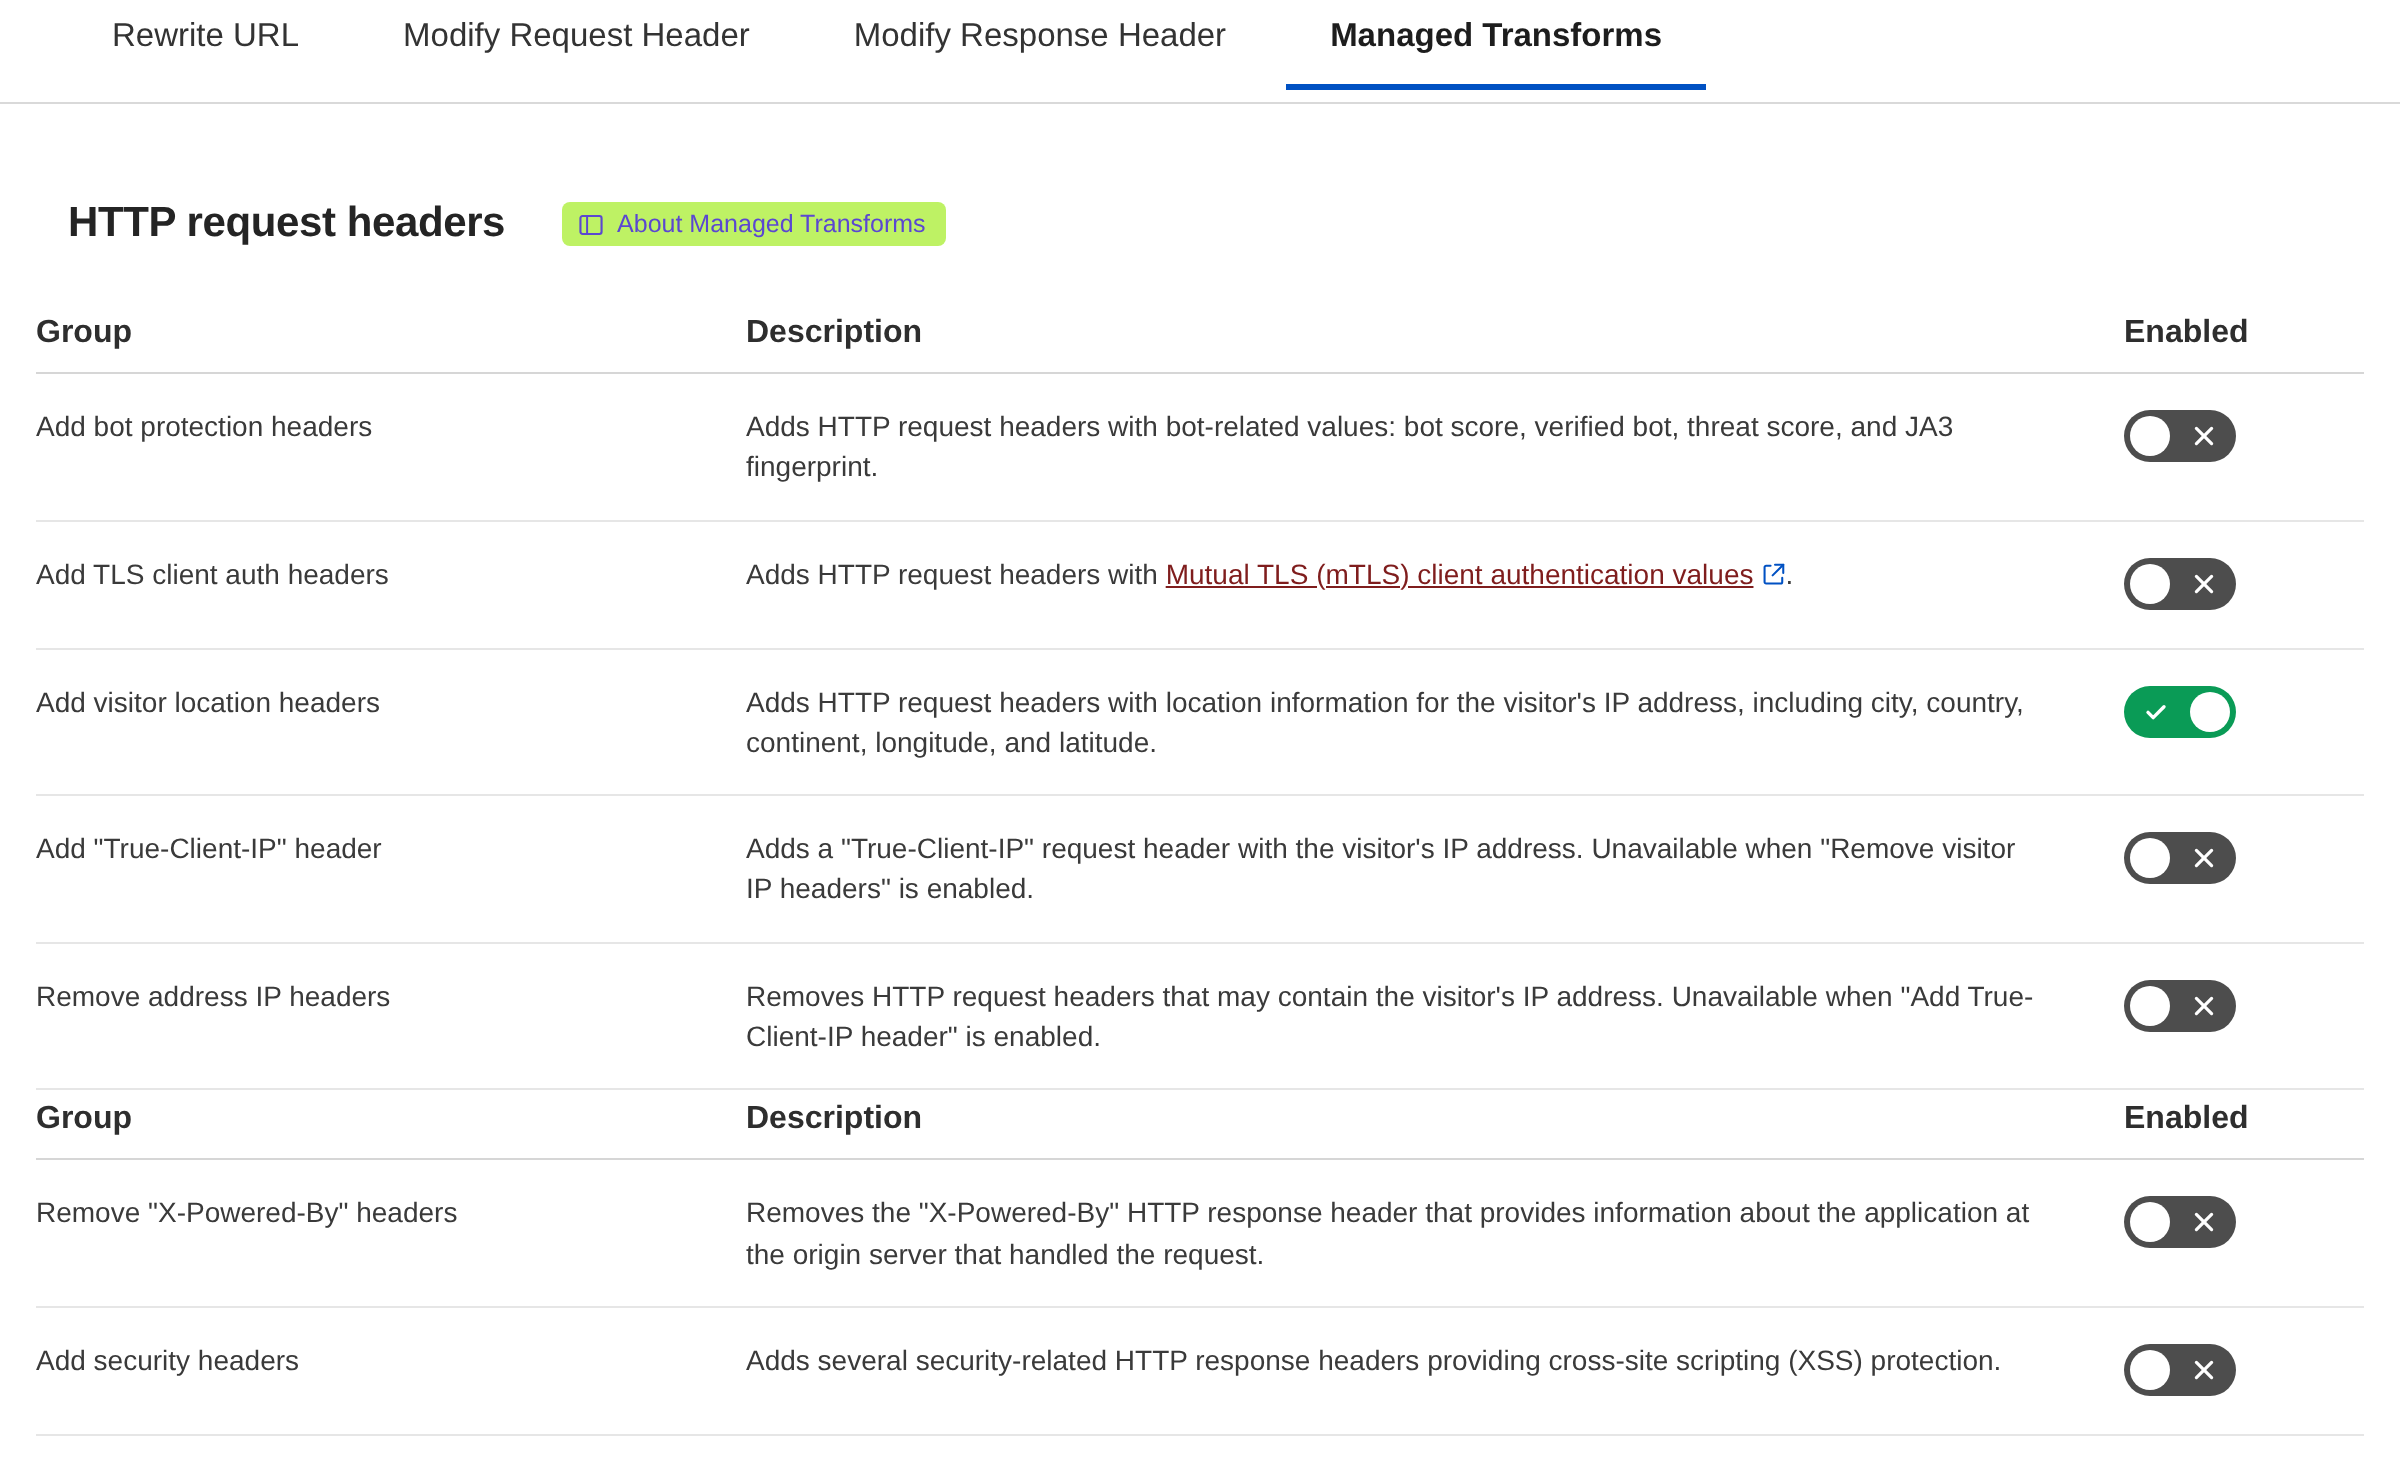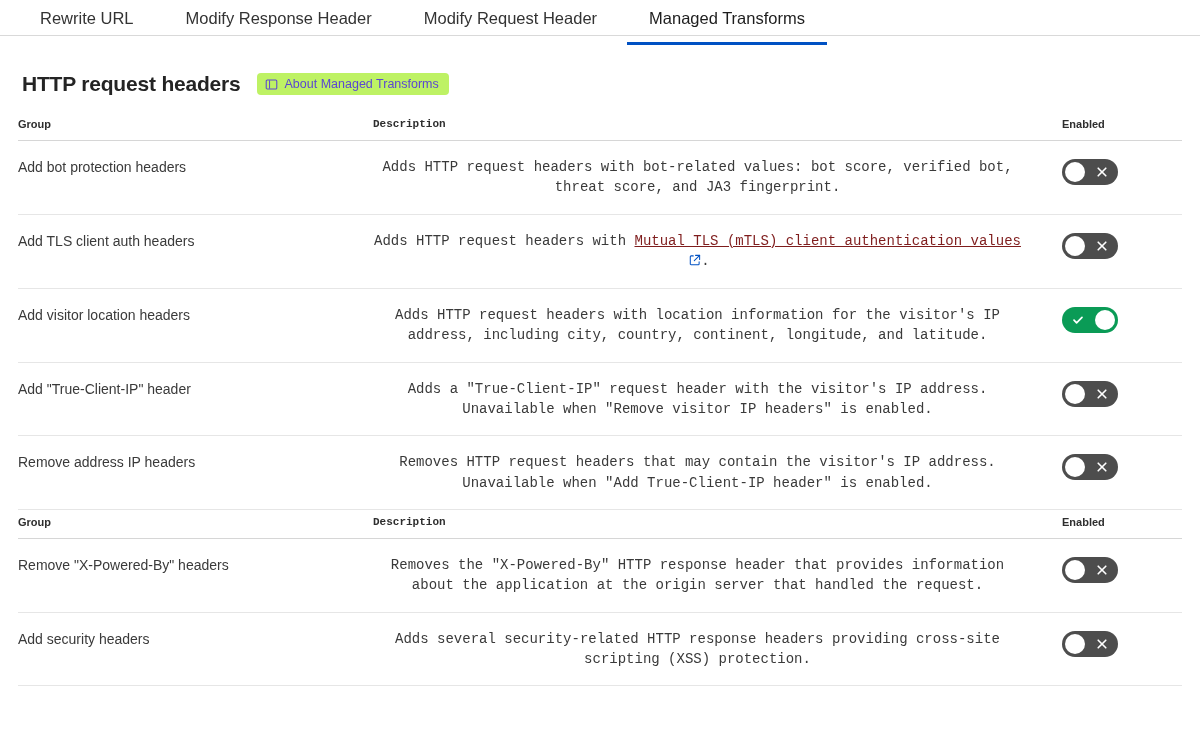--- a/index.html
+++ b/index.html
@@ -11,55 +11,55 @@
     background: #ffffff;
     font-family: "Liberation Sans", sans-serif;
     color: #313131;
     overflow: hidden;
   }
 
   
   .tabbar {
     display: flex;
     align-items: flex-start;
-    height: 36px;
+    height: 52px;
     border-bottom: 1px solid #d9d9d9;
-    padding-left: 18px;
+    padding-left: 34px;
   }
   .tab {
     font-size: 16.5px;
     color: #333333;
     padding: 9px 22px 14px 22px;
     margin-right: 8px;
     border-bottom: 3px solid transparent;
     cursor: pointer;
     white-space: nowrap;
   }
   .tab.active {
     color: #1d1d1d;
-    font-weight: 400;
+    font-weight: 700;
     border-bottom-color: #0051c3;
     text-align: right;
   }
 
   
   .section {
     padding: 0 18px;
   }
   .section-head {
     display: flex;
     align-items: center;
     gap: 12px;
     margin-top: 32px;
     margin-bottom: 12px;
   }
   h2.section-title {
     font-size: 21px;
     font-weight: 700;
-    margin: 4px;
+    margin: 16px;
     letter-spacing: -0.2px;
     color: #242424;
   }
   .about-pill {
     display: inline-flex;
     align-items: center;
     gap: 7px;
     background: #bef264;
     color: #5b47d1;
     font-size: 12.5px;
@@ -71,39 +71,39 @@
   .about-pill svg { display: block; }
 
   
   table.mt-table {
     width: 100%;
     border-collapse: collapse;
     table-layout: fixed;
   }
   table.mt-table th {
     text-align: left;
-    font-size: 11px;
+    font-size: 16px;
     font-weight: 700;
     color: #2e2e2e;
     padding: 6px 0 10px 0;
     border-bottom: 1px solid #d6d6d6;
   }
   table.mt-table td {
     font-size: 14px;
     color: #3a3a3a;
     padding: 16px 0;
     border-bottom: 1px solid #e6e6e6;
     vertical-align: top;
   }
   .col-group { width: 355px; padding-right: 16px !important; }
-  .col-desc  { padding-right: 40px !important; font-family: Liberation Mono, monospace; }
+  .col-desc  { padding-right: 40px !important; }
   .col-enabled { width: 120px; }
 
   td.col-group { padding-top: 18px !important; }
-  td.col-desc { line-height: 1.45; text-align: center; }
+  td.col-desc { line-height: 1.45; }
   td.col-enabled { text-align: left; }
 
   .desc-link {
     color: #7f1d1d;
     text-decoration: underline;
   }
   .ext-icon {
     display: inline-block;
     vertical-align: -1px;
     margin-left: 4px;
@@ -144,22 +144,22 @@
     color: #ffffff;
   }
   .toggle.off .mark { right: 3px; }
   .toggle.on .mark { left: 3px; }
 </style>
 </head>
 <body>
 
 <div class="tabbar">
   <div class="tab">Rewrite URL</div>
+  <div class="tab">Modify Request Header</div>
   <div class="tab">Modify Response Header</div>
-  <div class="tab">Modify Request Header</div>
   <div class="tab active">Managed Transforms</div>
 </div>
 
 <div class="section">
 
   <div class="section-head">
     <h2 class="section-title">HTTP request headers</h2>
     <span class="about-pill">
       <span>
         <svg width="13" height="13" viewBox="0 0 16 16" fill="none" aria-hidden="true">

